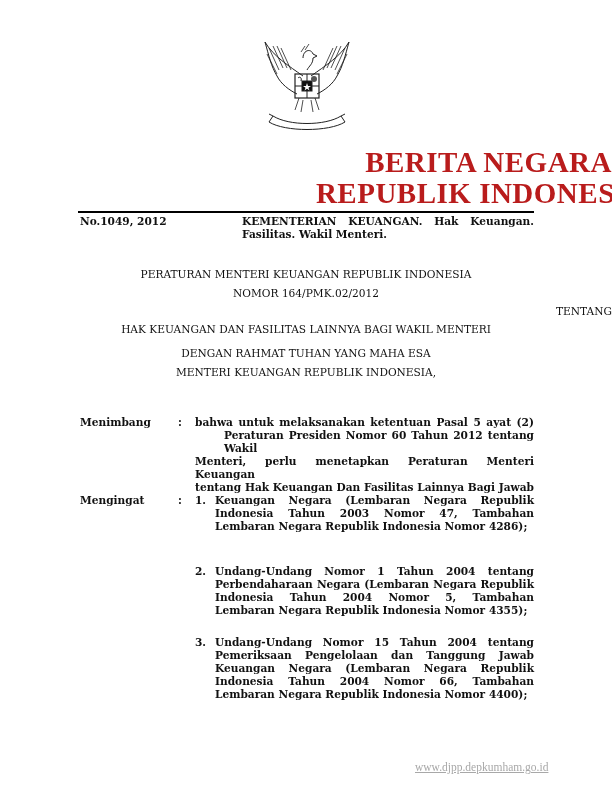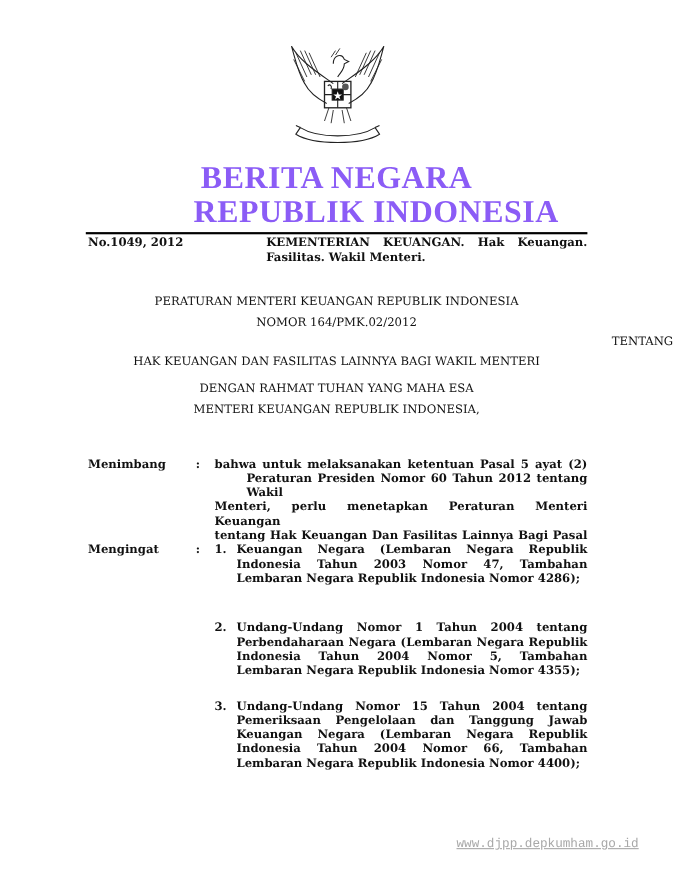--- a/index.html
+++ b/index.html
@@ -1,36 +1,36 @@
 <!DOCTYPE html>
 <html><head>
   <meta charset="utf-8">
   <style>
     html, body { margin: 0; padding: 0; background: #ffffff; }
     body { width: 612px; height: 792px; position: relative; overflow: hidden;
            font-family: "DejaVu Serif", "Liberation Serif", serif; color: #111; }
     .emblem { position: absolute; left: 259px; top: 36px; width: 96px; height: 100px; }
-    .title { position: absolute; left: 0; width: 612px; text-align: center;
-             font-family: "Liberation Serif", serif; font-weight: bold; color: #8b5cf6; }
+    .title { position: absolute; left: 0; width: 612px; text-align: right;
+             font-family: "Liberation Serif", serif; font-weight: bold; color: #b91c1c; }
     .title.l1 { top: 146px; font-size: 29px; letter-spacing: 0.5px; }
     .title.l2 { top: 177px; font-size: 29px; letter-spacing: 0.5px; padding-left: 36px; }
     .rule { position: absolute; left: 78px; top: 211px; width: 456px; height: 2px; background: #000; }
     .small { font-size: 10.6px; font-weight: bold; line-height: 13px; }
     .no { position: absolute; left: 80px; top: 215px; }
     .ministry { position: absolute; left: 242px; top: 215px; width: 292px; text-align: justify; text-align-last: left; }
     .heading { position: absolute; left: 0; width: 612px; text-align: center; font-size: 10.6px; font-weight: normal; }
     .section { position: absolute; left: 80px; width: 454px; font-size: 10.6px; font-weight: bold; line-height: 13px; }
     .label { position: absolute; left: 0; top: 0; }
     .colon { position: absolute; left: 98px; top: 0; }
     .body { position: absolute; left: 115px; width: 339px; text-align: justify; text-align-last: left; }
     .num { position: absolute; left: 115px; }
     .itemtext { position: absolute; left: 135px; width: 319px; text-align: justify; }
     .itemtext span.line { display: block; text-align: justify; text-align-last: justify; }
     .itemtext span.line.last { text-align-last: left; }
-    .footer { position: absolute; left: 415px; top: 761px; font-family: Liberation Mono, monospace;
+    .footer { position: absolute; left: 415px; top: 761px; font-family: Liberation Serif, serif;
               font-size: 11.5px; color: #a8a8a8; text-decoration: underline; }
   </style>
 </head>
 <body>
 
 <div class="emblem">
   <svg width="96" height="100" viewBox="0 0 96 100" xmlns="http://www.w3.org/2000/svg" fill="none" stroke="#222" stroke-width="1">
 
     <path d="M44 40 C30 30, 14 20, 6 6 C10 20, 12 30, 18 40 C22 48, 30 54, 38 58"></path>
     <path d="M10 12 L20 34 M14 10 L24 32 M18 10 L28 32 M22 12 L32 34 M8 18 L18 38" stroke-width="0.8"></path>
@@ -72,21 +72,21 @@
 <div class="heading" style="top:347px;">DENGAN RAHMAT TUHAN YANG MAHA ESA</div>
 <div class="heading" style="top:366px;">MENTERI KEUANGAN REPUBLIK INDONESIA,</div>
 
 <div class="section" style="top:416px; height:70px;">
   <div class="label">Menimbang</div>
   <div class="colon">:</div>
   <div class="body" style="top:0;">
     <div style="text-align:justify;text-align-last:justify;">bahwa untuk melaksanakan ketentuan Pasal 5 ayat (2)</div>
     <div style="text-align:justify;text-align-last:justify;margin-left:29px;">Peraturan Presiden Nomor 60 Tahun 2012 tentang Wakil</div>
     <div style="text-align:justify;text-align-last:justify;">Menteri, perlu menetapkan Peraturan Menteri Keuangan</div>
-    <div style="text-align:justify;text-align-last:justify;">tentang Hak Keuangan Dan Fasilitas Lainnya Bagi Pasal</div>
+    <div style="text-align:justify;text-align-last:justify;">tentang Hak Keuangan Dan Fasilitas Lainnya Bagi Jawab</div>
   </div>
 </div>
 
 <div class="section" style="top:494px; height:230px;">
   <div class="label">Mengingat</div>
   <div class="colon">:</div>
 
   <div>
     <div class="num" style="top:0;">1.</div>
     <div class="itemtext" style="top:0;">

